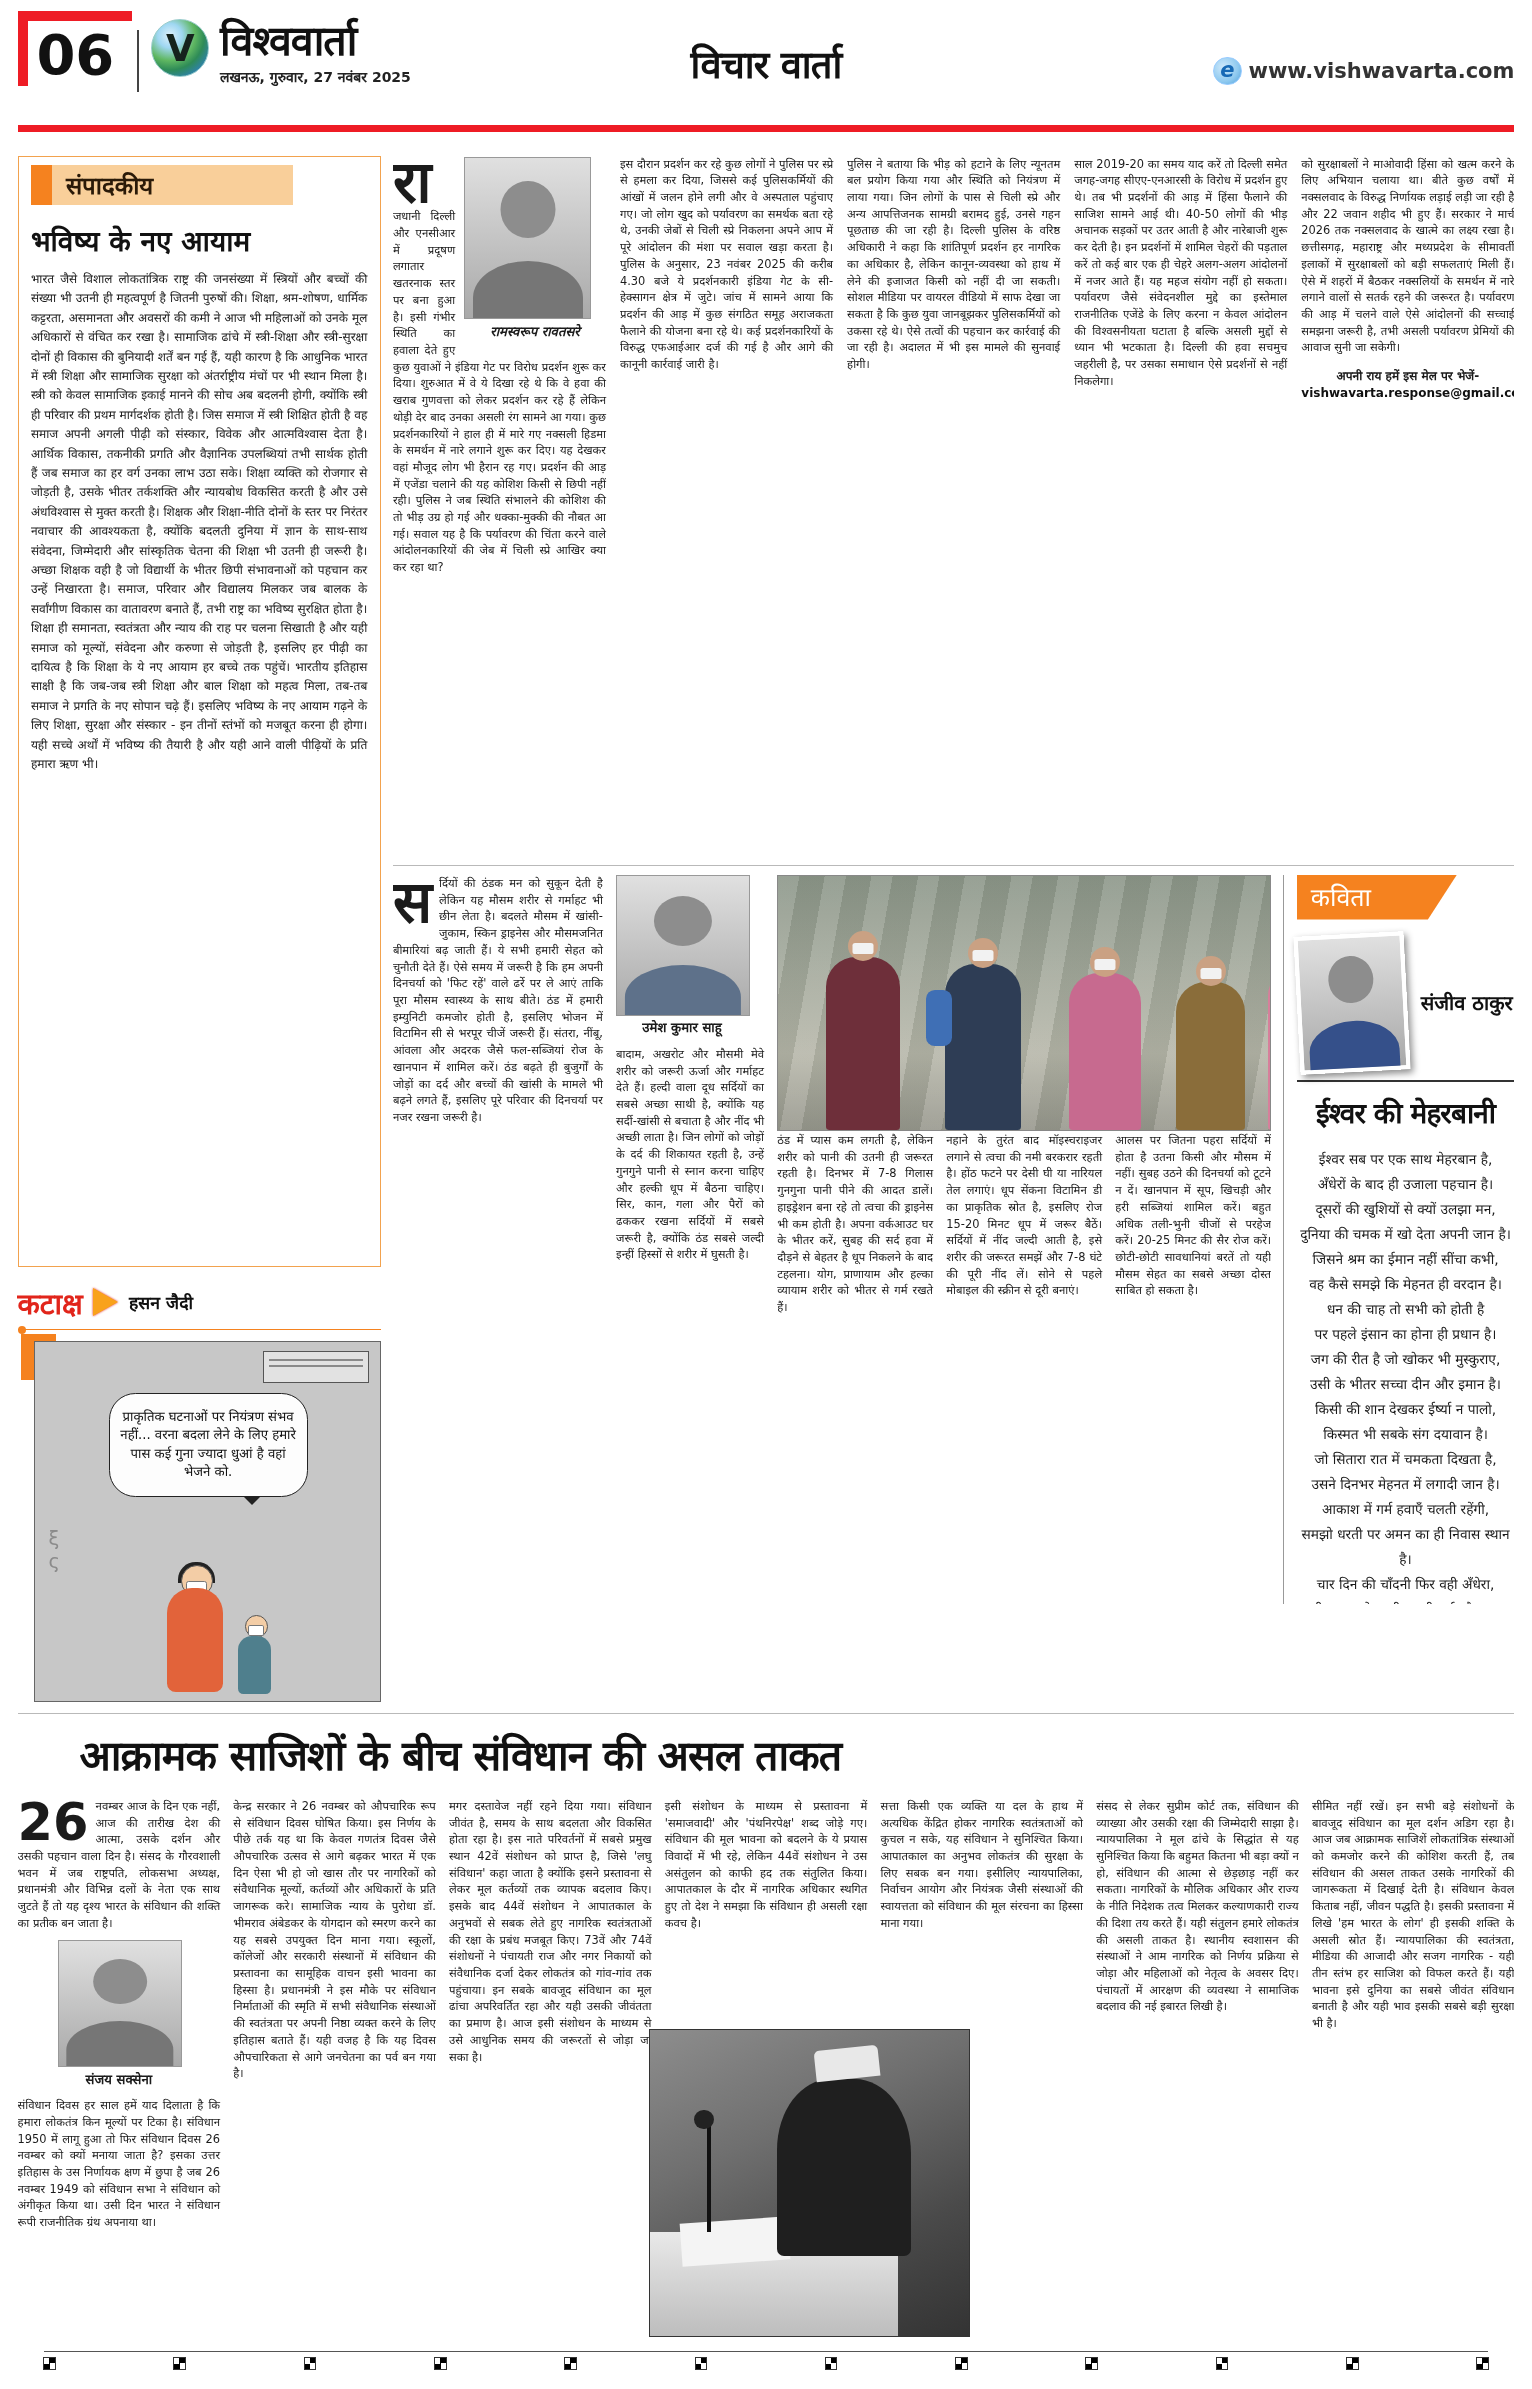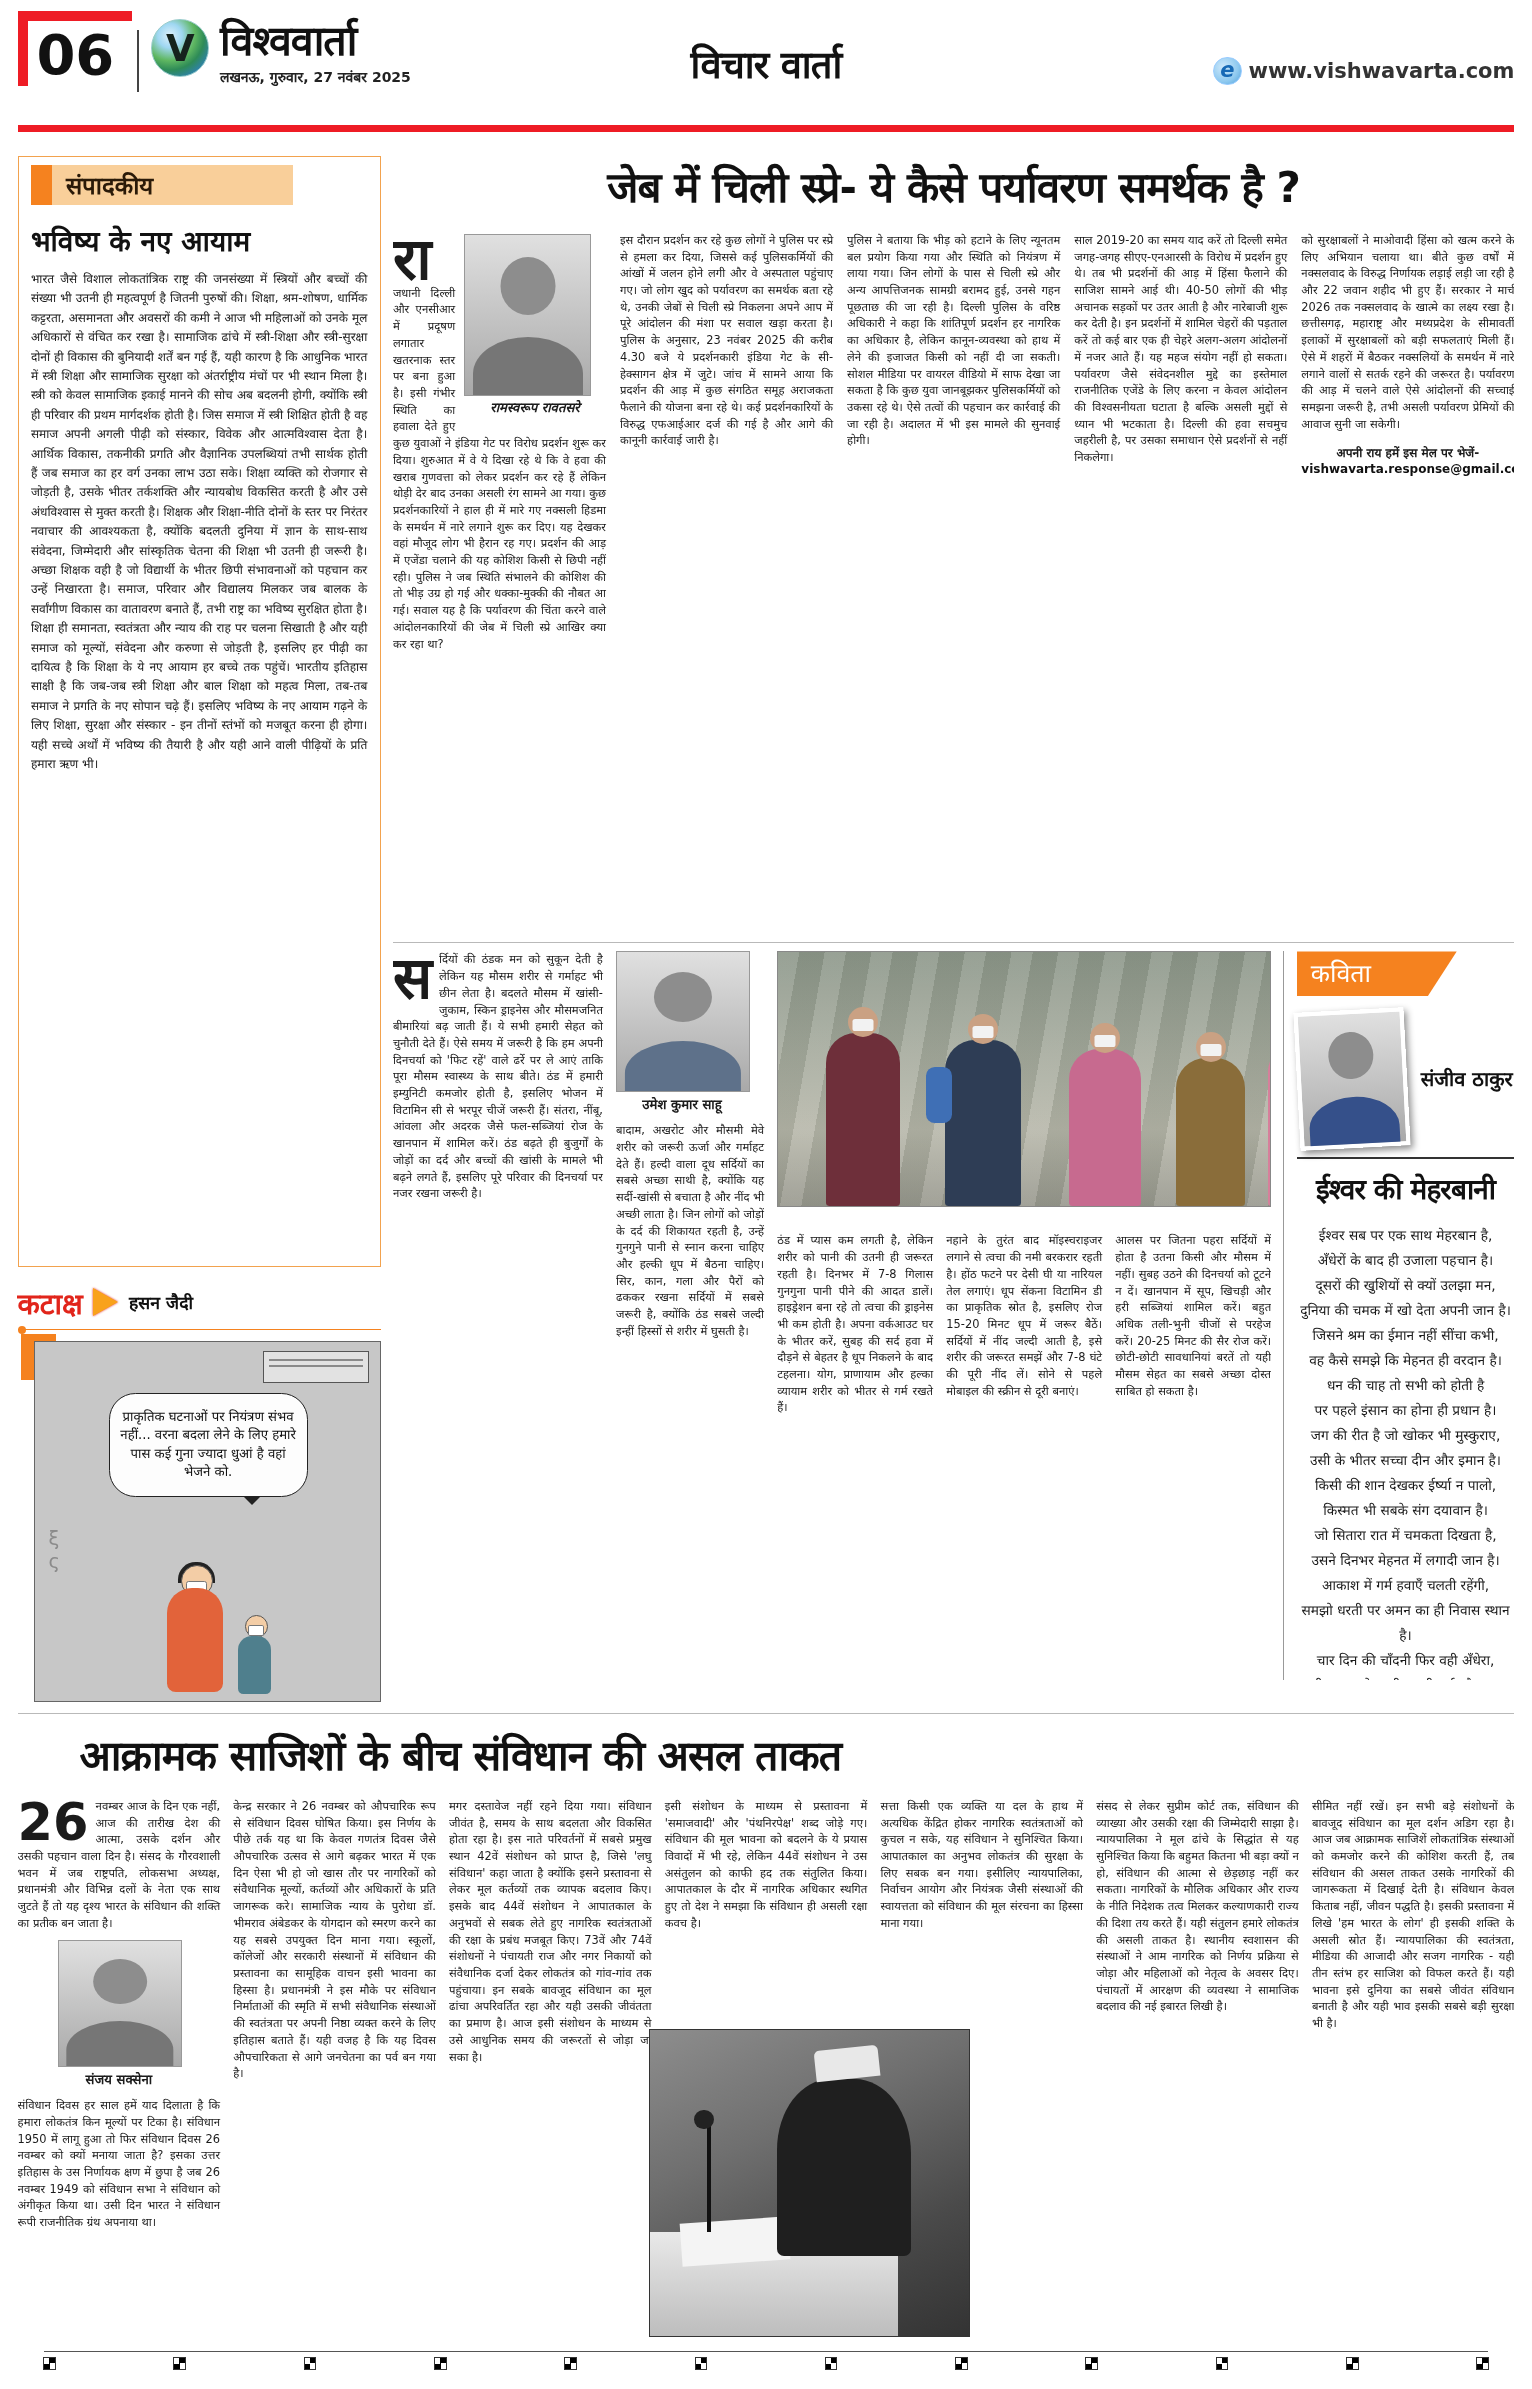--- a/index.html
+++ b/index.html
@@ -79,21 +79,21 @@
   
   .middle-band{display:flex;height:729px;overflow:hidden;}
   .health{flex:1;min-width:0;padding-right:12.3px;}
   .health h2{font-size:36px;font-weight:bold;margin:1.8px 0 14px 248px;letter-spacing:-0.9px;}
   .health-body{display:flex;gap:13.2px;height:648px;overflow:hidden;}
   .h-col1{flex:0 0 210px;}
   .h-col2{flex:0 0 148px;}
   .h-photo-author{width:132px;text-align:center;margin-bottom:8.8px;}
   .ph-md{width:132px;height:139px;}
   .ph-md::after{background:#5e718a;}
-  .h-rest{flex:1;min-width:0;display:flex;flex-direction:column;gap:25px;}
+  .h-rest{flex:1;min-width:0;display:flex;flex-direction:column;gap:1px;}
   .winter-photo{height:254px;border:0.9px solid #888;position:relative;overflow:hidden;
     background:linear-gradient(180deg,#8f998c 0%,#a8ada0 40%,#b9b9ac 70%,#9a9a90 100%);}
   .winter-photo .haze{position:absolute;inset:0;background:repeating-linear-gradient(100deg,rgba(255,255,255,.08) 0 21px,rgba(60,70,55,.12) 21px 46px);}
   .person{position:absolute;bottom:0;border-radius:30px 30px 3.5px 3.5px;}
   .person::before{content:"";position:absolute;top:-26.4px;left:50%;transform:translateX(-50%);width:30px;height:30px;border-radius:50%;background:#caa183;}
   .person::after{content:"";position:absolute;top:-14px;left:50%;transform:translateX(-50%);width:21px;height:11.4px;border-radius:2.6px;background:#f2f2f2;}
   .p1{left:48px;width:74px;height:173px;background:#6e2f3a;}
   .p2{left:167px;width:76px;height:166px;background:#2e3d55;}
   .p2 .pack{position:absolute;left:-19.4px;top:26.4px;width:26.4px;height:56px;border-radius:8.8px;background:#3f6fb5;}
   .p3{left:291px;width:72px;height:157px;background:#c76a8f;}
@@ -193,21 +193,20 @@
             <div class="fig child-body"></div>
             <div class="fig smoke">ξ<br>ς</div>
           </div>
         </div>
       </div>
     </div>
 
     <div class="right-col">
 
       <div class="top-article">
-        <h1>जेब में चिली स्प्रे- ये कैसे पर्यावरण समर्थक है ?</h1>
         <div class="ta-body">
           <div class="col">
             <div class="author-inset">
               <div class="portrait ph-lg"></div>
               <div class="a-name">रामस्वरूप रावतसरे</div>
             </div>
             <span class="dropcap">रा</span><span>जधानी दिल्ली और एनसीआर में प्रदूषण लगातार खतरनाक स्तर पर बना हुआ है। इसी गंभीर स्थिति का हवाला देते हुए कुछ युवाओं ने इंडिया गेट पर विरोध प्रदर्शन शुरू कर दिया। शुरुआत में वे ये दिखा रहे थे कि वे हवा की खराब गुणवत्ता को लेकर प्रदर्शन कर रहे हैं लेकिन थोड़ी देर बाद उनका असली रंग सामने आ गया। कुछ प्रदर्शनकारियों ने हाल ही में मारे गए नक्सली हिडमा के समर्थन में नारे लगाने शुरू कर दिए। यह देखकर वहां मौजूद लोग भी हैरान रह गए। प्रदर्शन की आड़ में एजेंडा चलाने की यह कोशिश किसी से छिपी नहीं रही। पुलिस ने जब स्थिति संभालने की कोशिश की तो भीड़ उग्र हो गई और धक्का-मुक्की की नौबत आ गई। सवाल यह है कि पर्यावरण की चिंता करने वाले आंदोलनकारियों की जेब में चिली स्प्रे आखिर क्या कर रहा था?</span>
           </div>
           <div class="col">इस दौरान प्रदर्शन कर रहे कुछ लोगों ने पुलिस पर स्प्रे से हमला कर दिया, जिससे कई पुलिसकर्मियों की आंखों में जलन होने लगी और वे अस्पताल पहुंचाए गए। जो लोग खुद को पर्यावरण का समर्थक बता रहे थे, उनकी जेबों से चिली स्प्रे निकलना अपने आप में पूरे आंदोलन की मंशा पर सवाल खड़ा करता है। पुलिस के अनुसार, 23 नवंबर 2025 की करीब 4.30 बजे ये प्रदर्शनकारी इंडिया गेट के सी-हेक्सागन क्षेत्र में जुटे। जांच में सामने आया कि प्रदर्शन की आड़ में कुछ संगठित समूह अराजकता फैलाने की योजना बना रहे थे। कई प्रदर्शनकारियों के विरुद्ध एफआईआर दर्ज की गई है और आगे की कानूनी कार्रवाई जारी है।</div>
           <div class="col">पुलिस ने बताया कि भीड़ को हटाने के लिए न्यूनतम बल प्रयोग किया गया और स्थिति को नियंत्रण में लाया गया। जिन लोगों के पास से चिली स्प्रे और अन्य आपत्तिजनक सामग्री बरामद हुई, उनसे गहन पूछताछ की जा रही है। दिल्ली पुलिस के वरिष्ठ अधिकारी ने कहा कि शांतिपूर्ण प्रदर्शन हर नागरिक का अधिकार है, लेकिन कानून-व्यवस्था को हाथ में लेने की इजाजत किसी को नहीं दी जा सकती। सोशल मीडिया पर वायरल वीडियो में साफ देखा जा सकता है कि कुछ युवा जानबूझकर पुलिसकर्मियों को उकसा रहे थे। ऐसे तत्वों की पहचान कर कार्रवाई की जा रही है। अदालत में भी इस मामले की सुनवाई होगी।</div>

